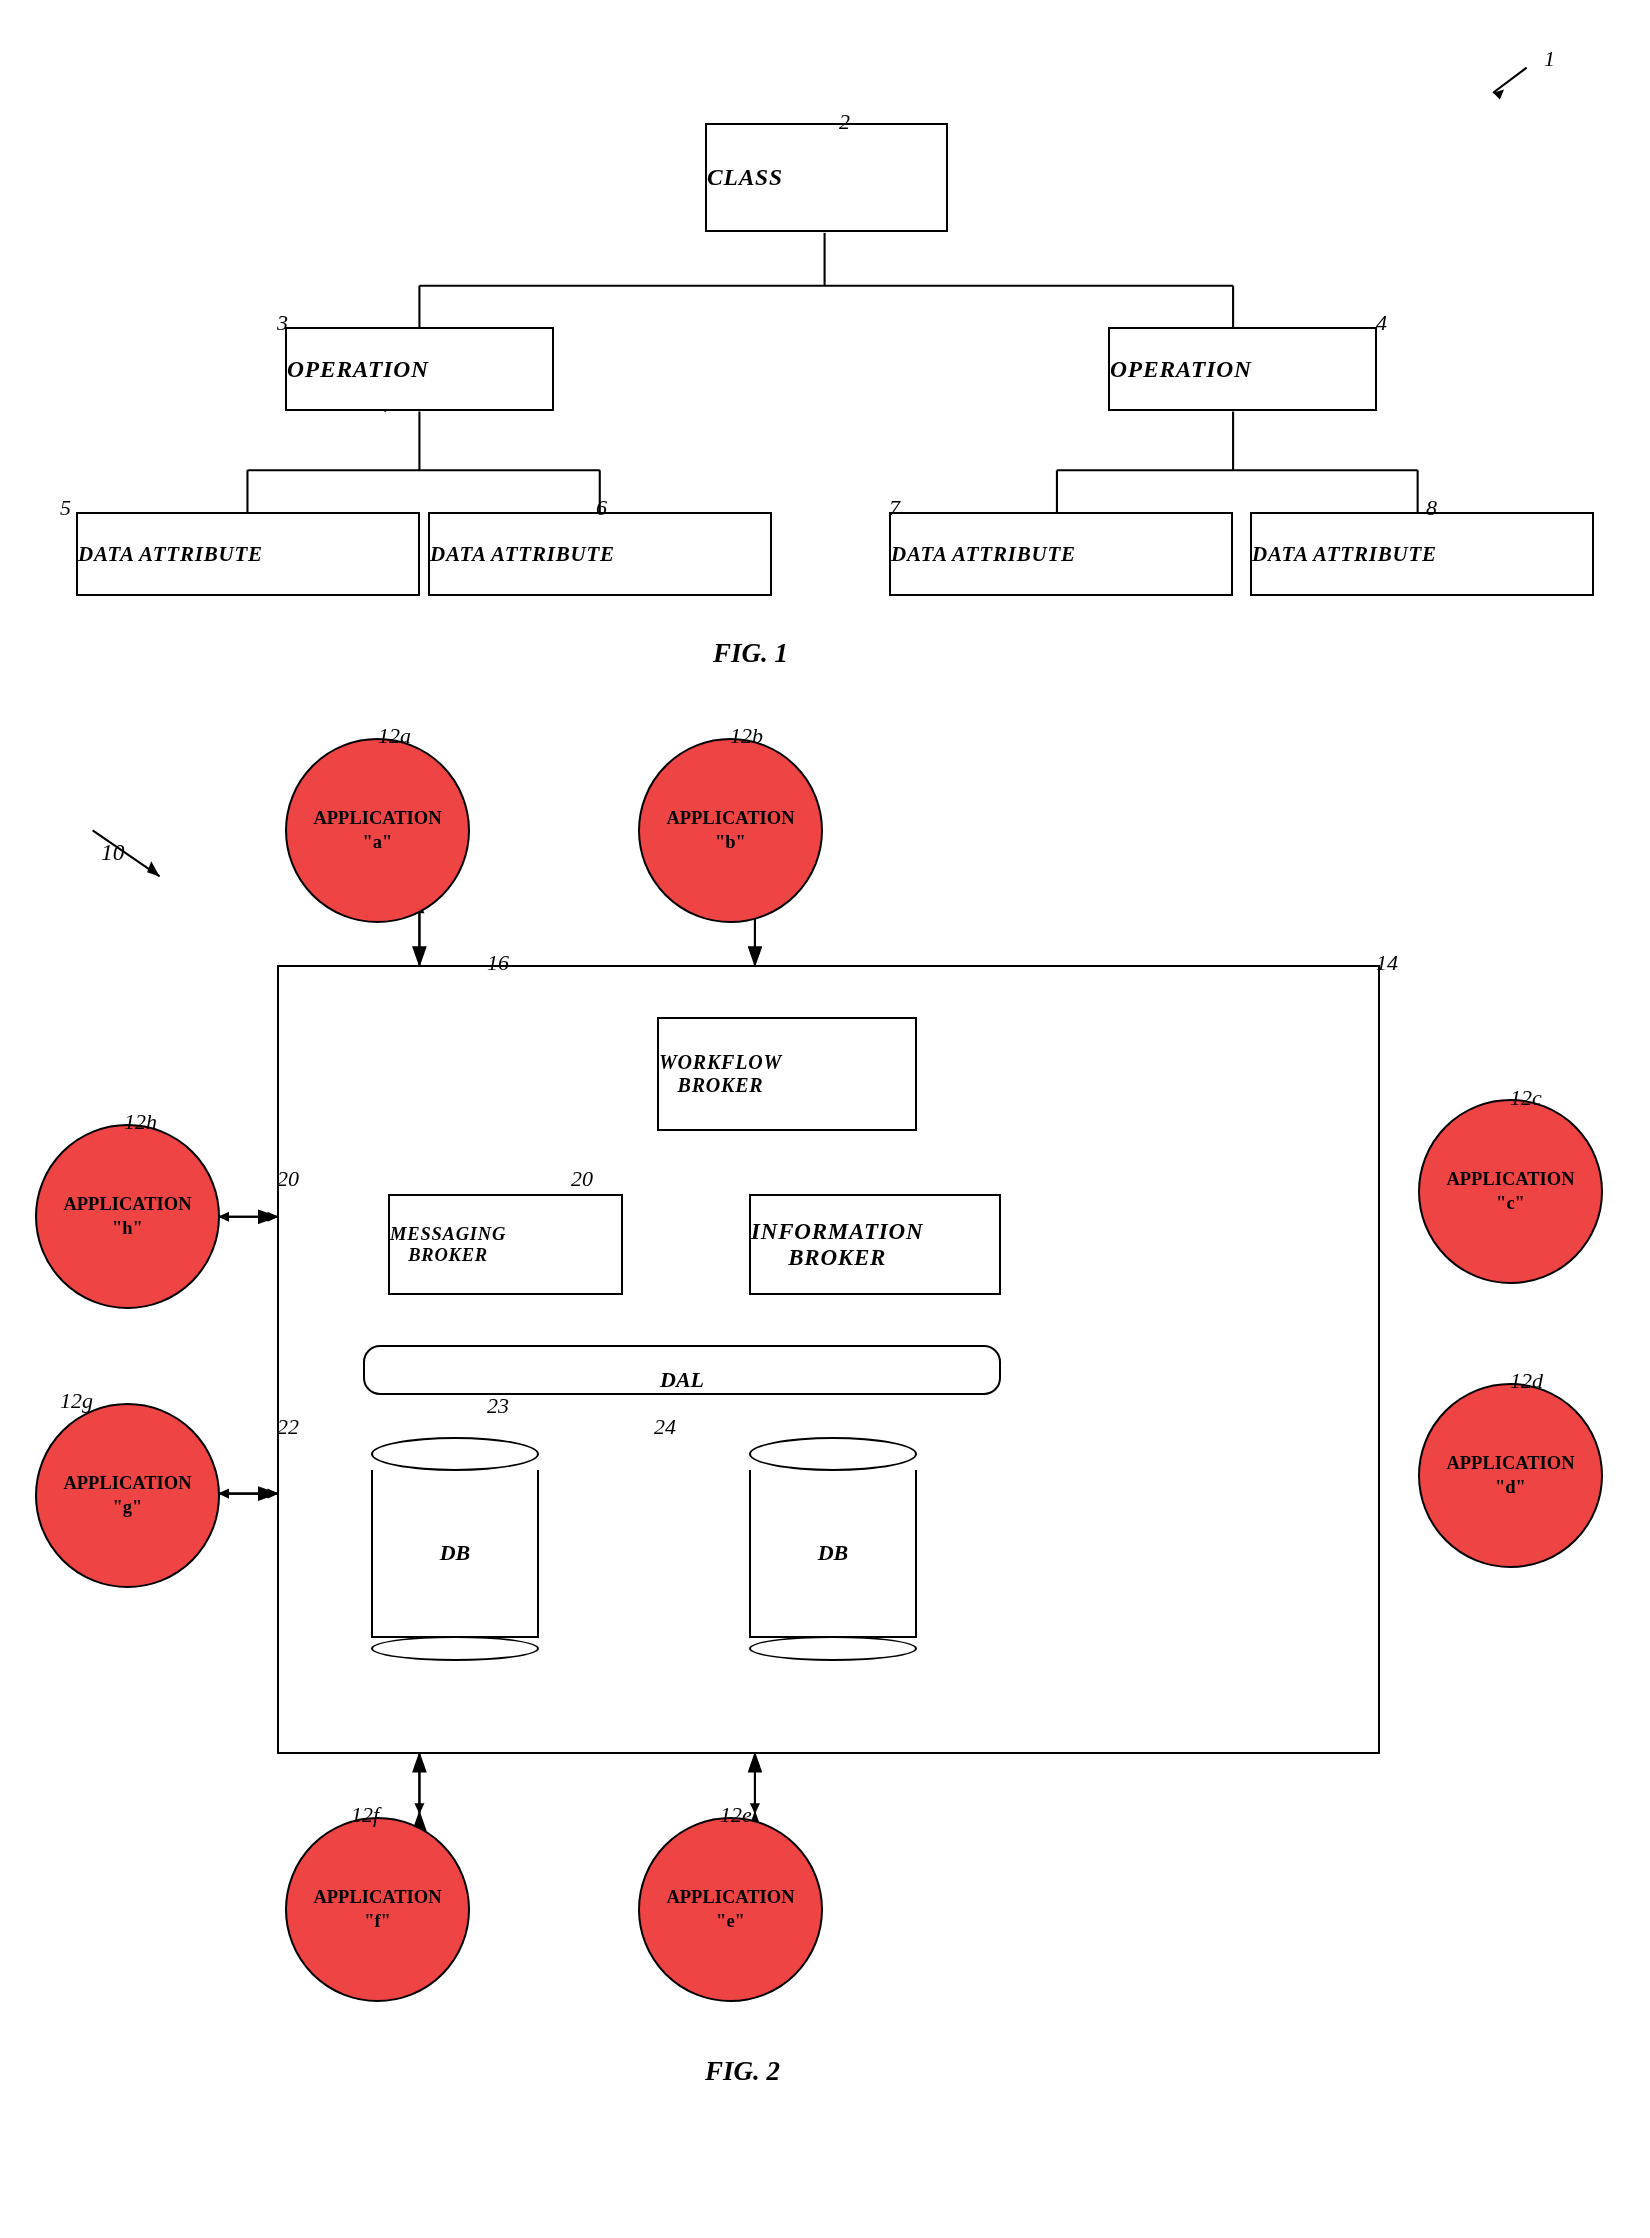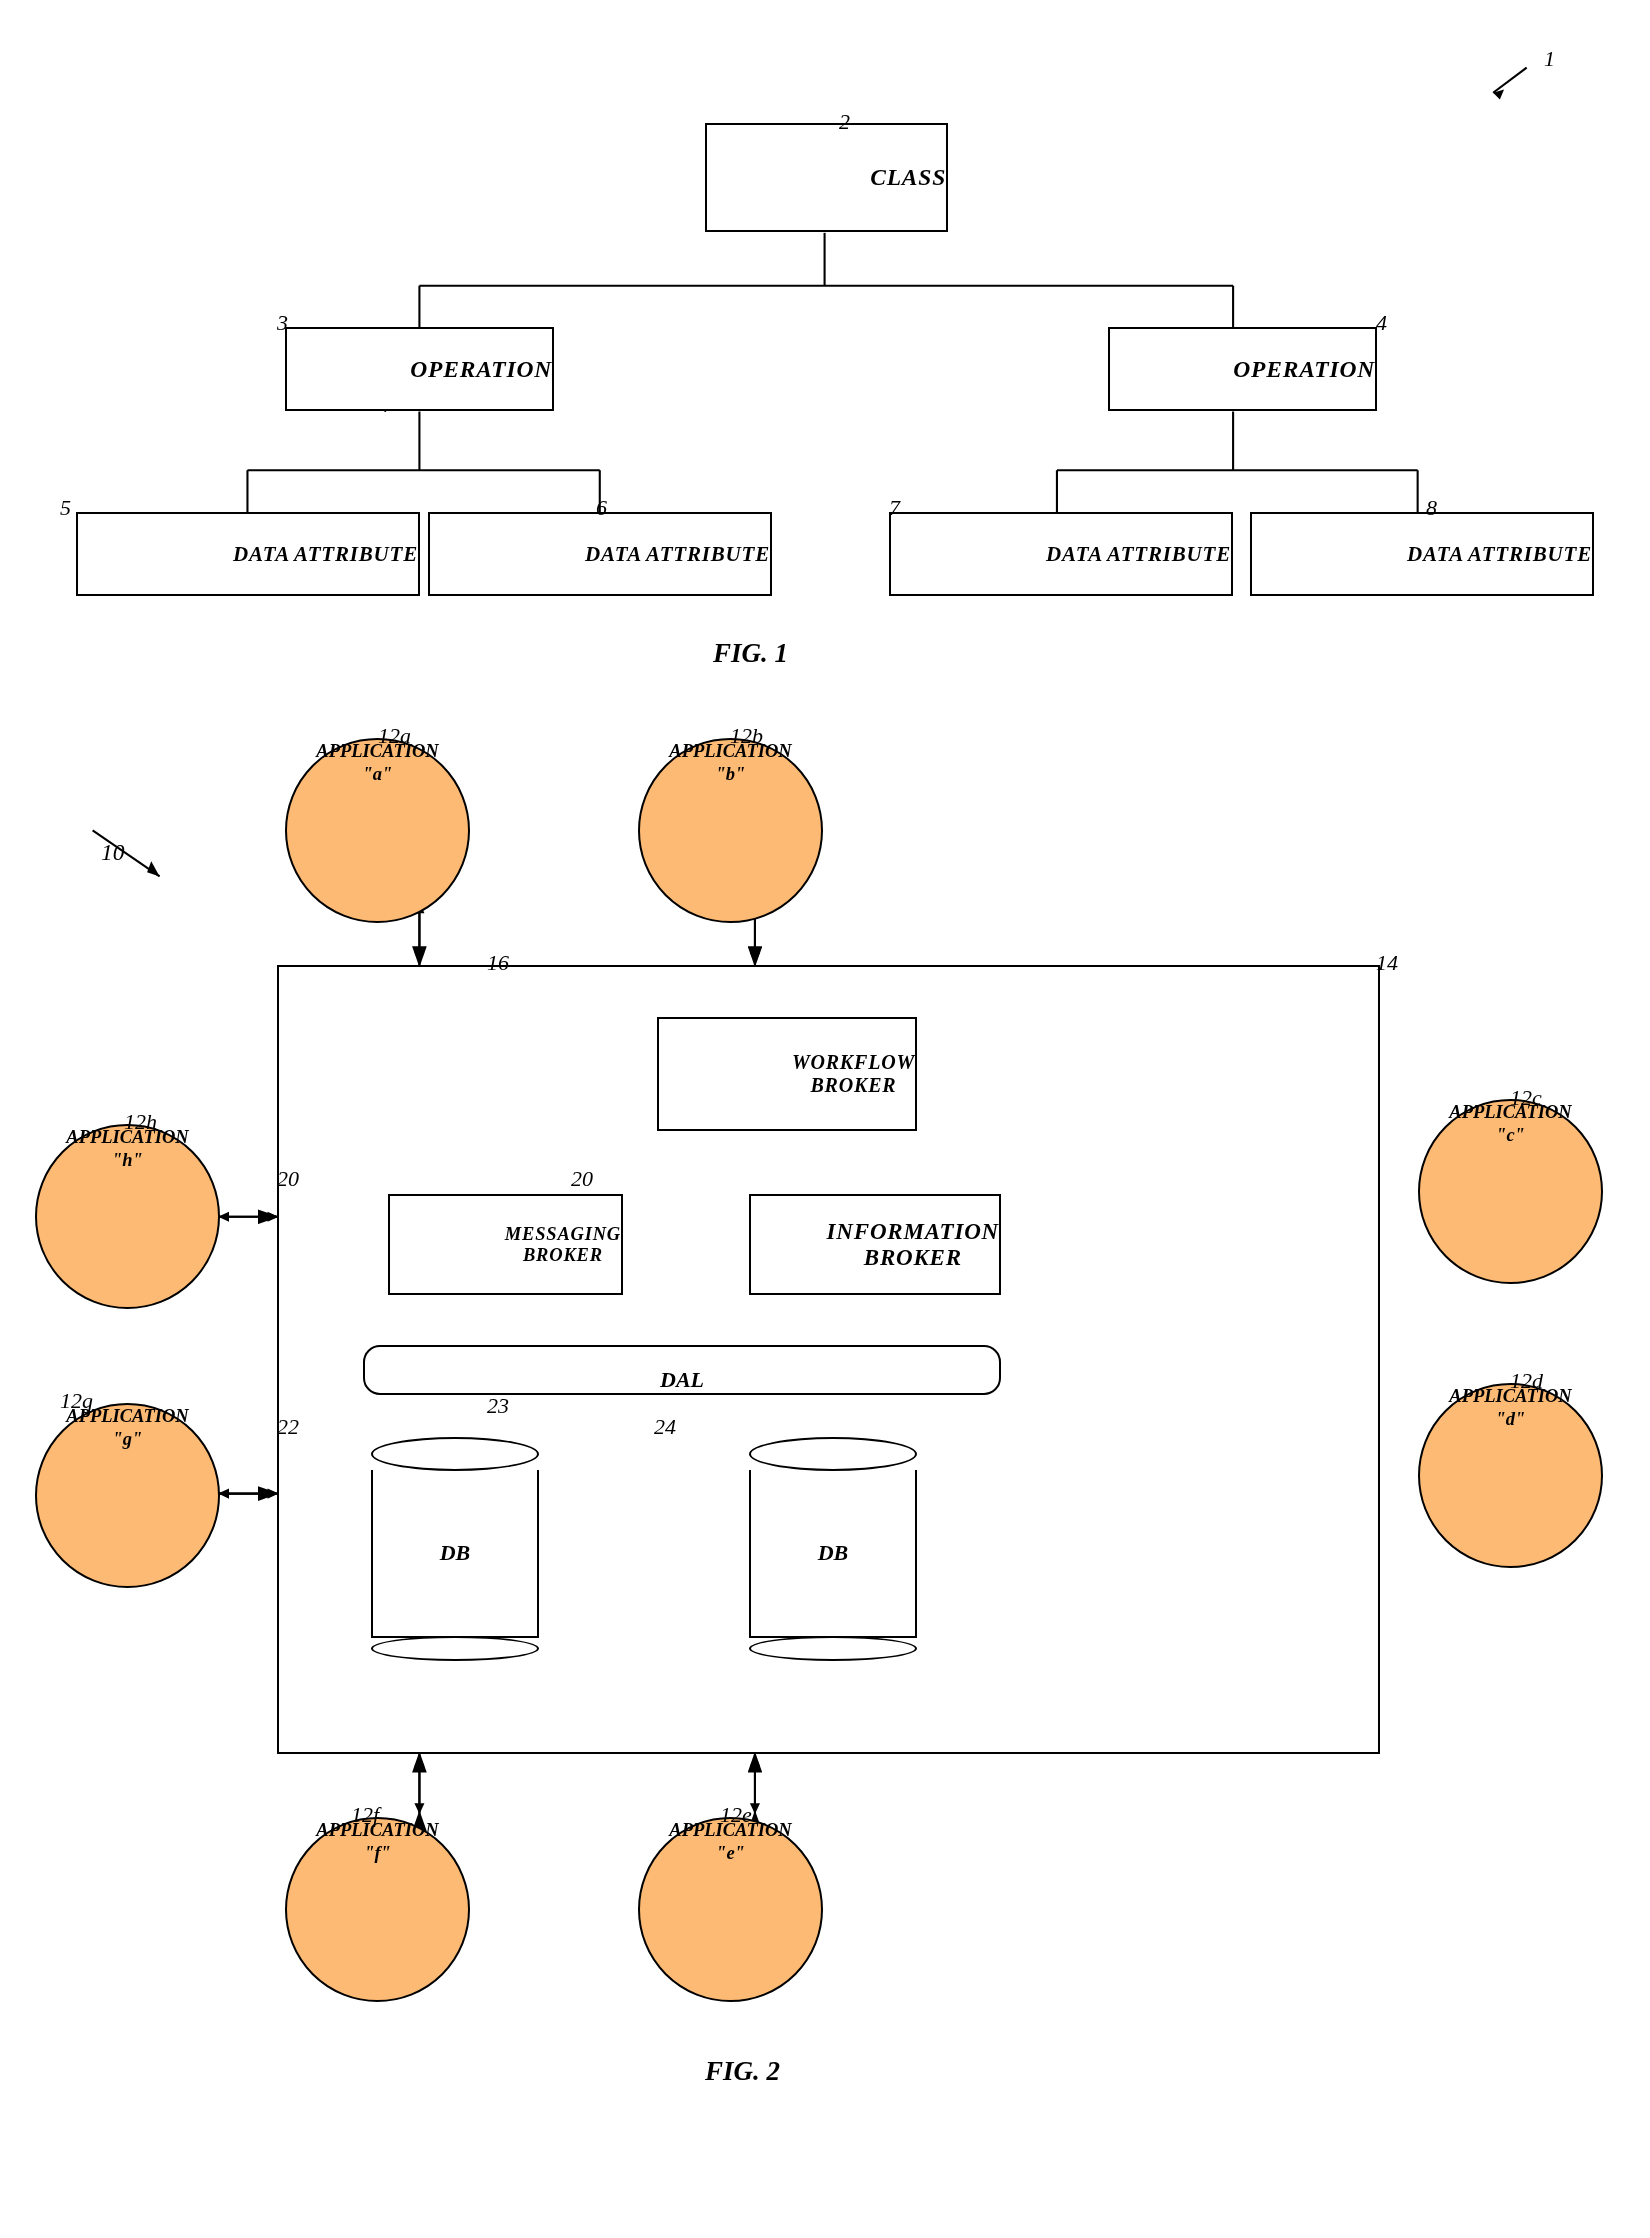--- a/index.html
+++ b/index.html
@@ -17,39 +17,38 @@
       width: 1650px;
       height: 2239px;
     }
 
     
     .box {
       position: absolute;
       border: 2.1px solid #000;
       display: flex;
       align-items: center;
-      justify-content: flex-end;
+      justify-content: flex-start;
       text-align: center;
       background: #fff;
       font-style: italic;
       font-size: 23.5px;
       font-weight: bold;
       letter-spacing: 0.8px;
     }
 
     .circle {
       position: absolute;
       border: 2.1px solid #000;
       border-radius: 50%;
       display: flex;
-      align-items: flex-start;
+      align-items: center;
       justify-content: center;
       text-align: center;
-      background: #fdba74;
-      font-style: italic;
+      background: #ef4444;
       font-size: 20px;
       font-weight: bold;
       line-height: 1.3;
     }
 
     .fig-label {
       position: absolute;
       font-style: normal;
       font-size: 27px;
       font-weight: bold;

